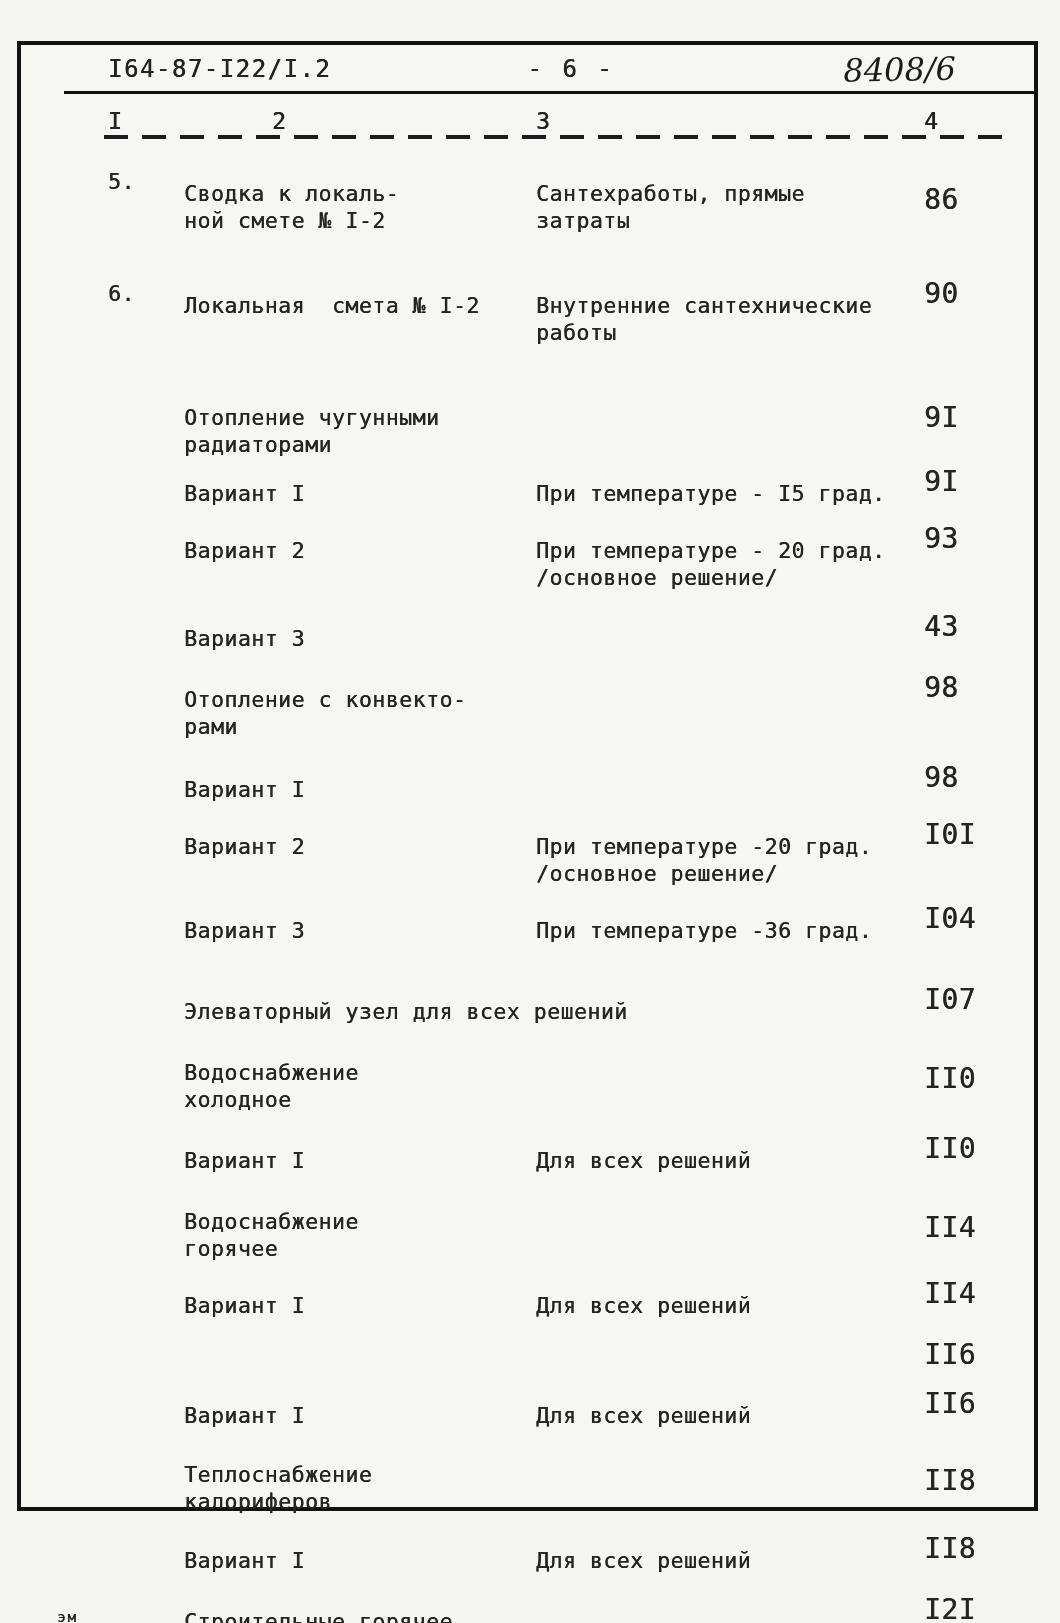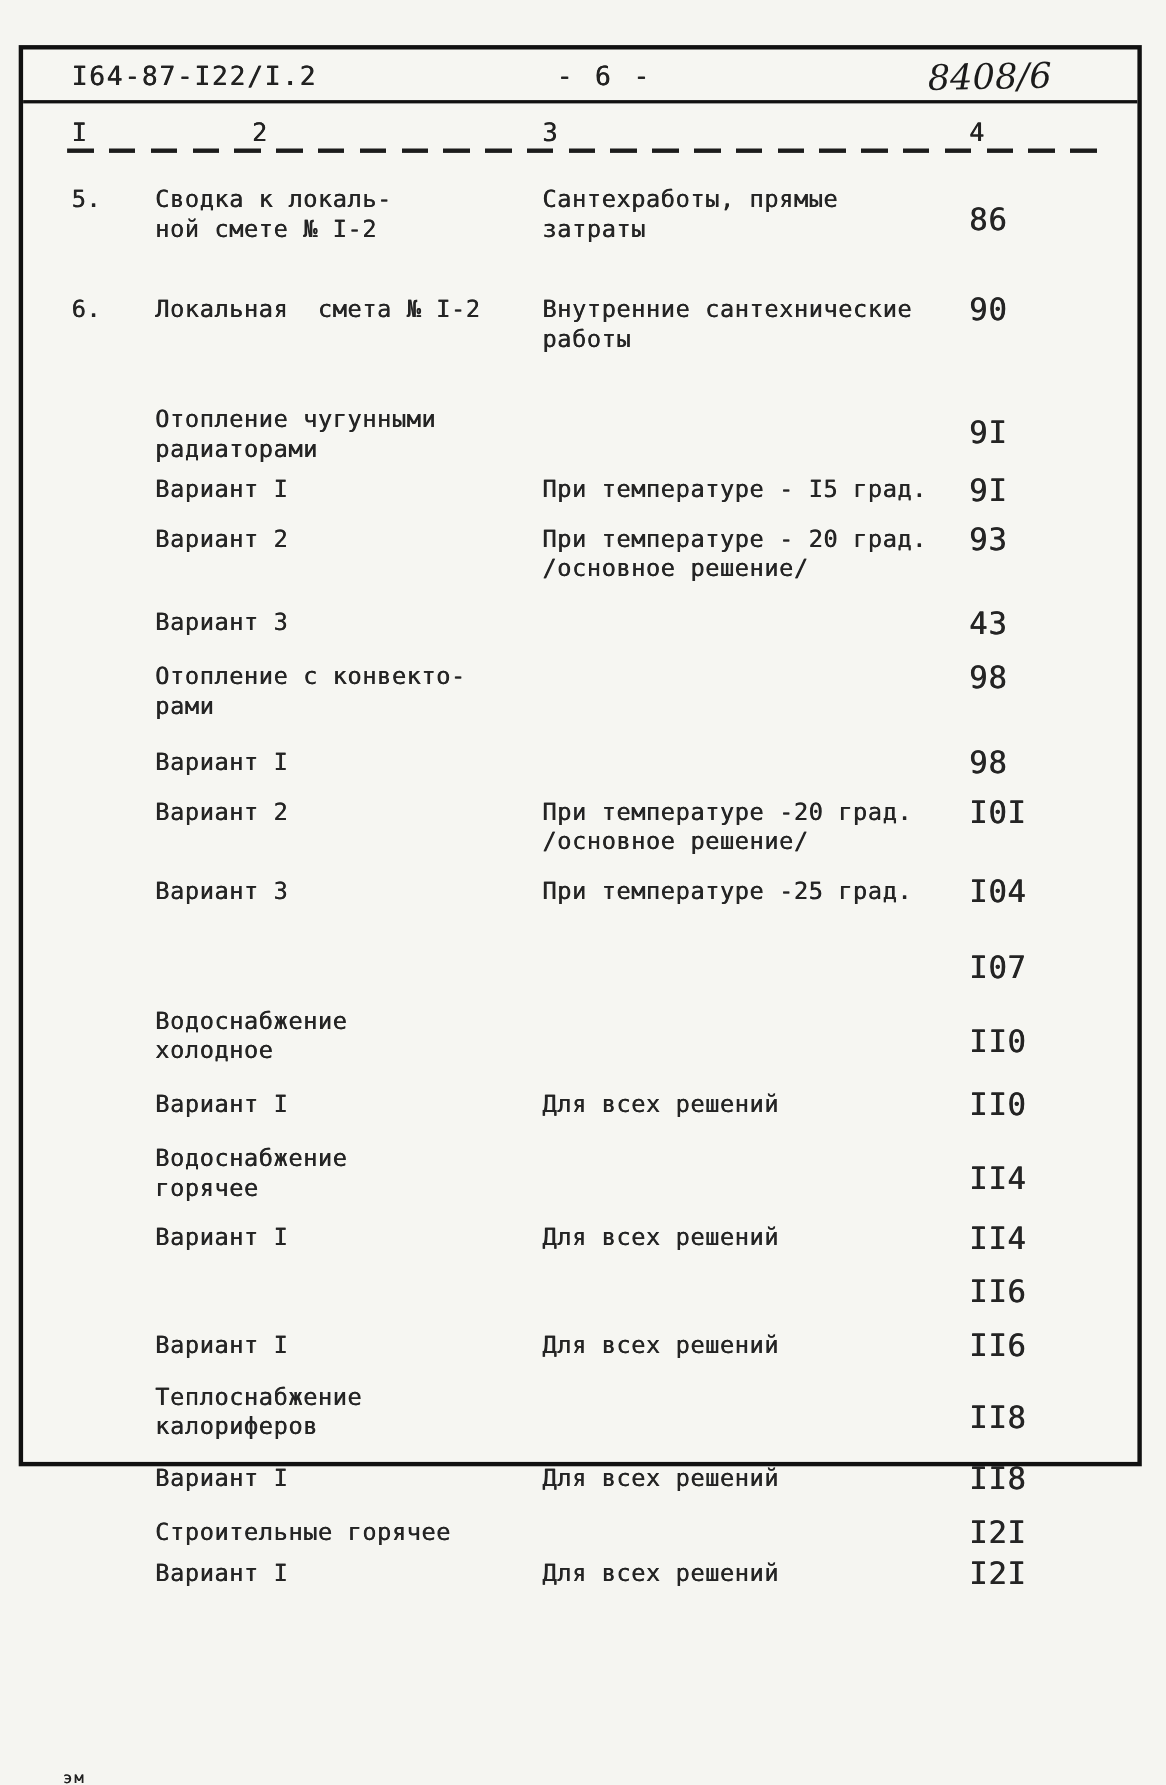--- a/index.html
+++ b/index.html
@@ -9,23 +9,24 @@
     background: #f5f5f1;
     color: #222;
     font-family: "DejaVu Sans Mono", "Liberation Mono", monospace;
     overflow: hidden;
   }
   .scan { position: absolute; inset: 0; }
 
   .frame {
     position: absolute;
     left: 17px; top: 41px;
-    width: 1021px; height: 1292px;
+    width: 1021px; height: 1470px;
     border: 4px solid #111;
     background: #f6f6f2;
+    padding-left: 43px;
   }
 
   
   .doc-header {
     display: flex;
     align-items: flex-start;
     border-bottom: 3px solid #111;
     height: 49px;
     padding: 10px 0 0 44px;
   }
@@ -84,21 +85,21 @@
   .c3 { grid-column: 3; }
   .c4 { grid-column: 4; }
   .c2.span { grid-column: 2 / 4; }
   .num, .title, .desc, .page {
     font-size: 21.5px;
     line-height: 27px;
     letter-spacing: 0.5px;
     text-shadow: 0.4px 0 0 #2a2a2a;
     color: #242424;
   }
-  .title, .desc { white-space: pre-wrap; }
+  .title, .desc { white-space: pre-wrap; margin-top: 12px; }
   .page { font-size: 28px; }
   .pt12 { padding-top: 12px; }
   .pt18 { padding-top: 18px; }
 
   .mb-0  { margin-bottom: 0; }
   .mb-10 { margin-bottom: 10px; }
   .mb-18 { margin-bottom: 18px; }
   .mb-20 { margin-bottom: 20px; }
   .mb-24 { margin-bottom: 24px; }
   .mb-42 { margin-bottom: 42px; }
@@ -198,26 +199,27 @@
         <div class="c1 num"></div>
         <div class="c2 title">Вариант 2</div>
         <div class="c3 desc">При температуре -20 град.
 /основное решение/</div>
         <div class="c4 page">I0I</div>
       </div>
 
       <div class="row mb-42">
         <div class="c1 num"></div>
         <div class="c2 title">Вариант 3</div>
-        <div class="c3 desc">При температуре -25 град.</div>
+        <div class="c3 desc">При температуре -36 град.</div>
         <div class="c4 page">I04</div>
       </div>
 
       <div class="row">
         <div class="c1 num"></div>
+        <div class="c2 title span">Элеваторный узел для всех решений</div>
         <div class="c4 page">I07</div>
       </div>
 
       <div class="row">
         <div class="c1 num"></div>
         <div class="c2 title">Водоснабжение
 холодное</div>
         <div class="c3 desc"></div>
         <div class="c4 page pt18">II0</div>
       </div>

